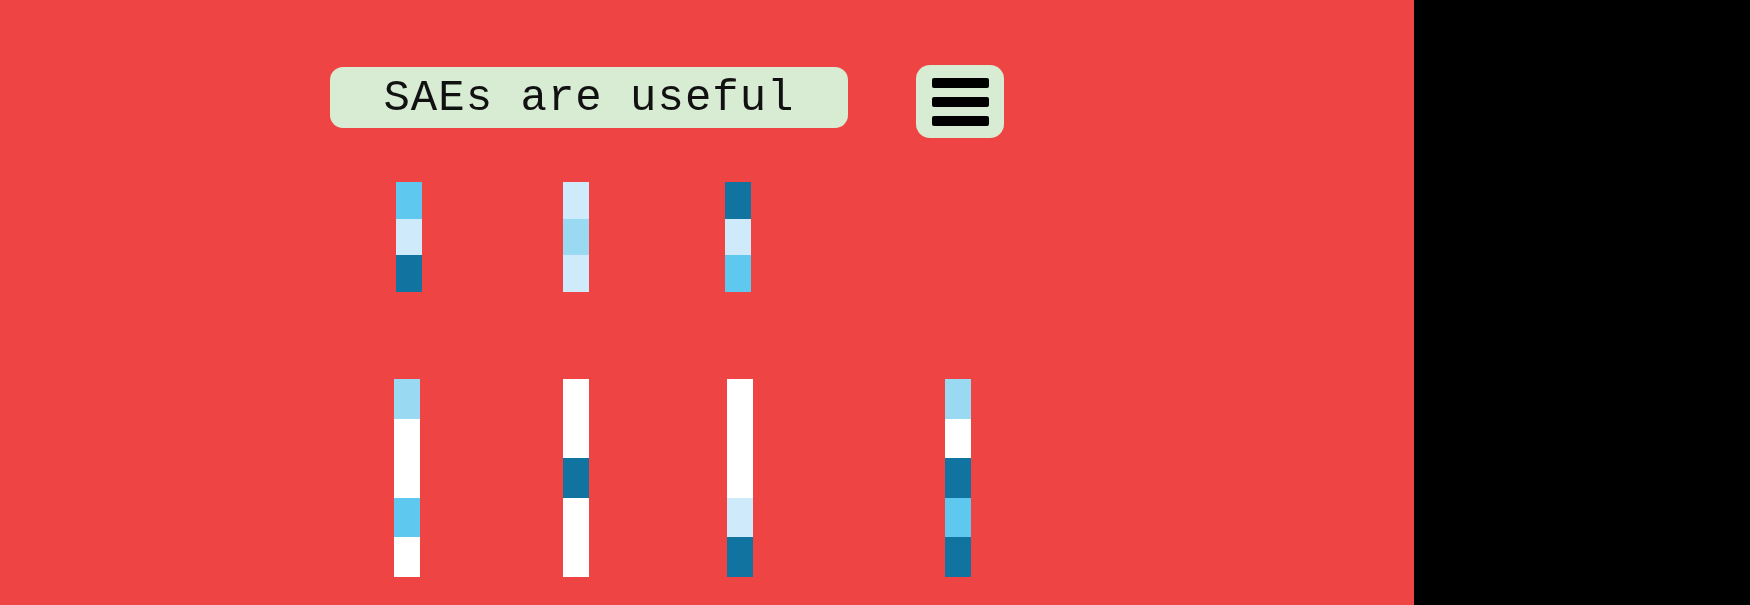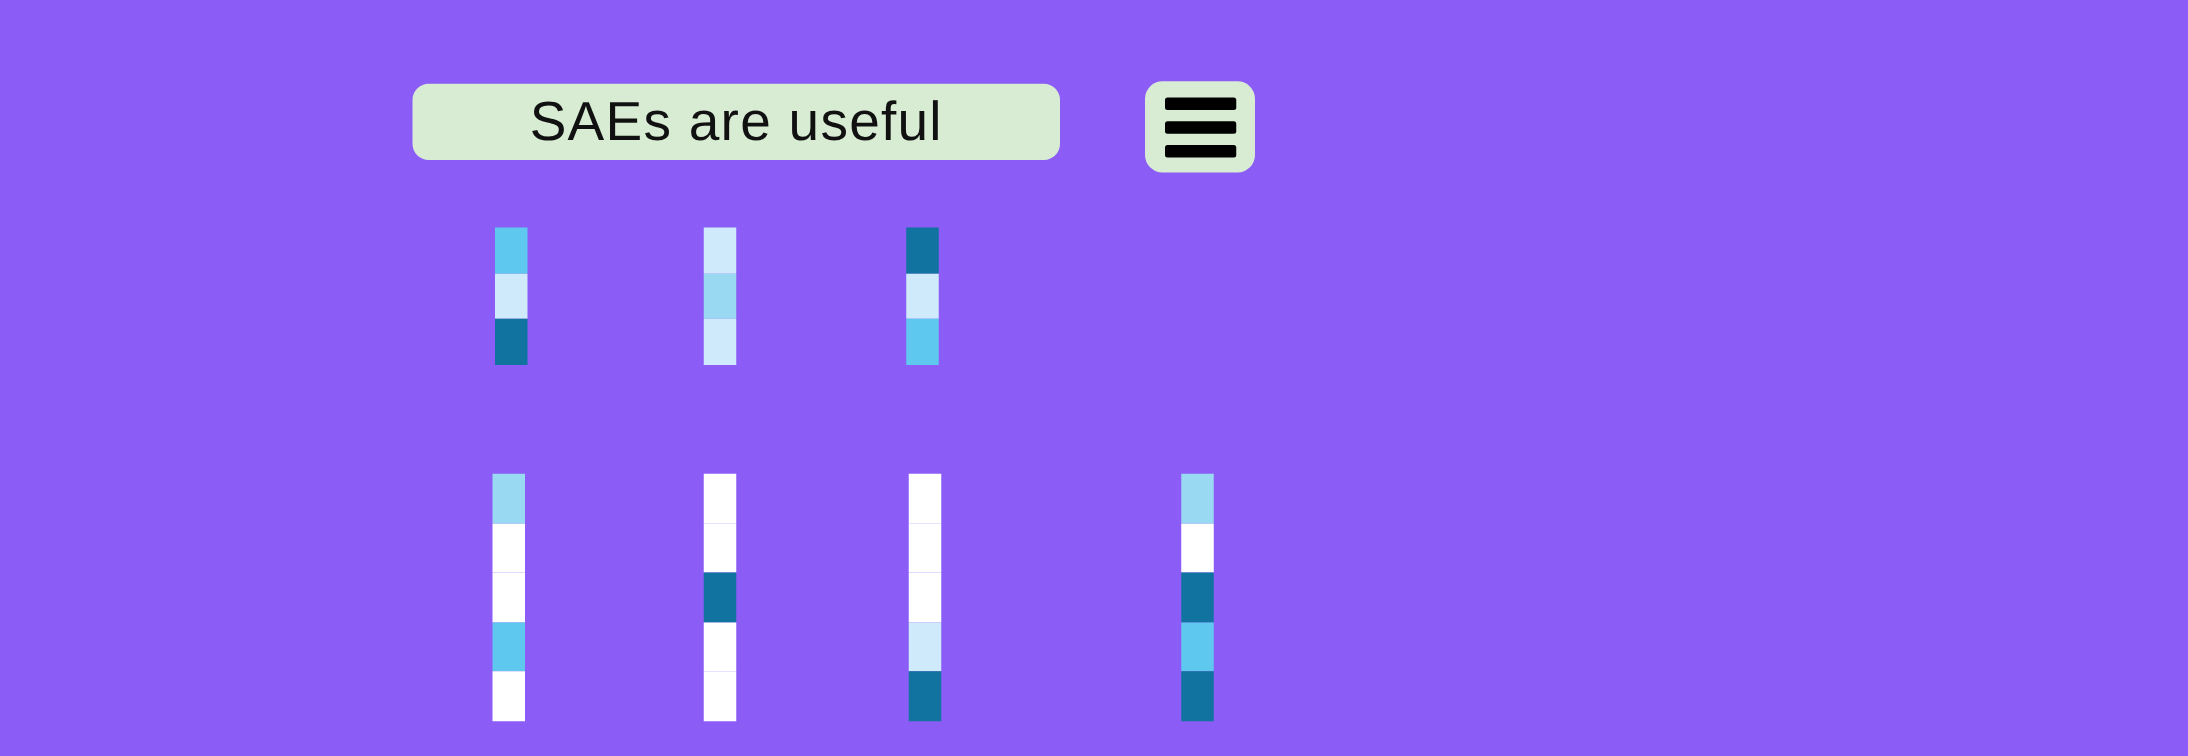--- a/index.html
+++ b/index.html
@@ -2,25 +2,25 @@
 <html><head>
 <meta charset="utf-8">
 <style>
   html, body {
     margin: 0;
     padding: 0;
     background: #000000;
   }
   .canvas {
     position: relative;
-    width: 1750px;
+    width: 1414px;
     height: 605px;
-    background: #8b5cf6;
+    background: #ef4444;
     overflow: hidden;
-    font-family: Liberation Sans, sans-serif;
+    font-family: Liberation Mono, monospace;
   }
   .pill {
     position: absolute;
     left: 330px;
     top: 67px;
     width: 518px;
     height: 61px;
     border-radius: 13px;
     display: flex;
     align-items: center;

